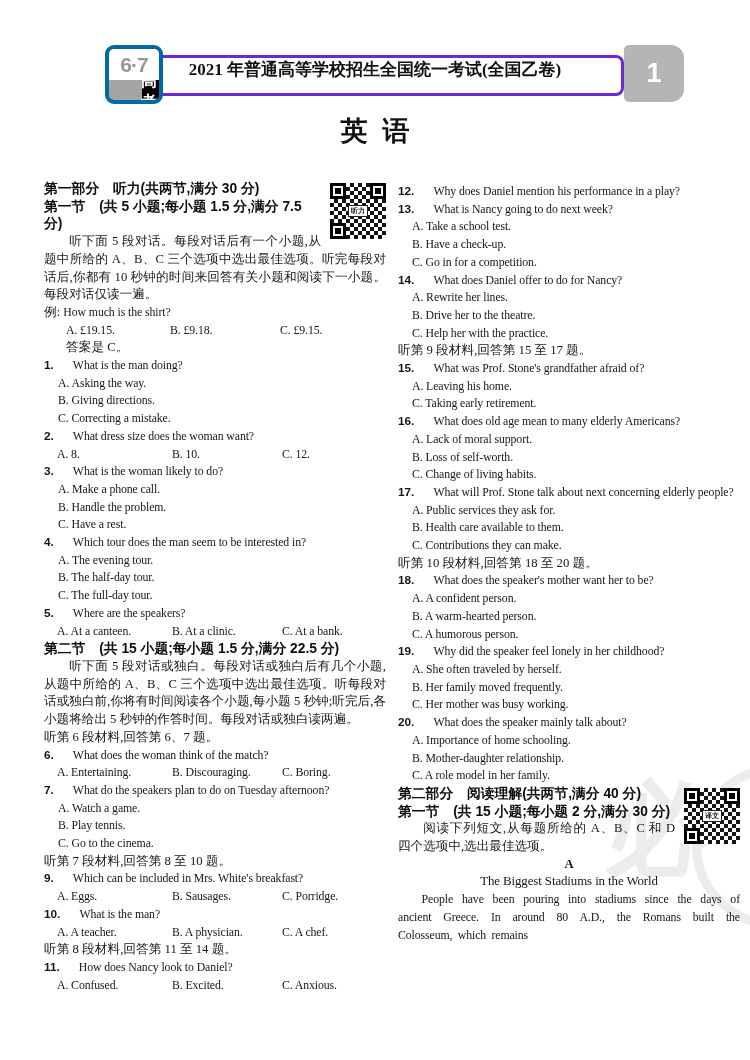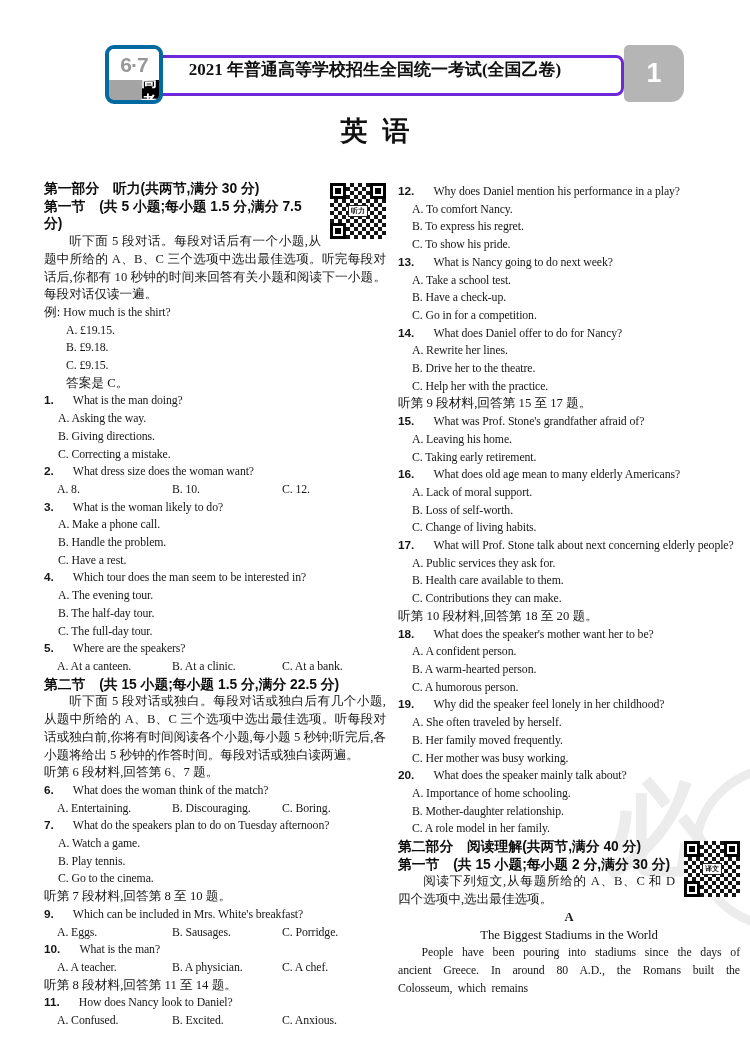--- a/index.html
+++ b/index.html
@@ -75,21 +75,21 @@
     margin-right:19px;
   }
   .opts-st .opt { padding-left:14px; text-align:left; }
   .opts-in { display:flex; padding-left:13px; }
   .opts-in .opt:nth-child(1) { width:115px; }
   .opts-in .opt:nth-child(2) { width:110px; }
   .opts-in .opt:nth-child(3) { flex:1; }
 
   .ex-line { text-align:left; }
   .ex-label { font-size:12.7px; }
-  .ex-opts { display:flex; padding-left:22px;flex-direction:column; }
+  .ex-opts { display:flex; padding-left:22px; }
   .ex-opts .opt:nth-child(1) { width:104px; }
   .ex-opts .opt:nth-child(2) { width:110px; }
   .ex-opts .opt:nth-child(3) { flex:1; }
   .ex-answer { padding-left:22px; font-size:12.7px; text-align:left; }
 
   .center { text-align:center; text-indent:0; }
   .passage-label { font-weight:700; font-size:12.6px; }
   .passage-title { font-weight:400; font-size:12.9px; }
   .passage { text-indent:2em; word-spacing:2.5px; font-size:11.8px; }
 
@@ -262,25 +262,20 @@
         <span class="opt en">C. Anxious.</span>
       </div>
     </div>
 
   </div>
 
   <div class="col col-right">
 
     <div class="q">
       <div class="q-head"><span class="q-num">12.</span><span class="en">Why does Daniel mention his performance in a play?</span></div>
-      <div class="opts-st">
-        <div class="opt en">A. To comfort Nancy.</div>
-        <div class="opt en">B. To express his regret.</div>
-        <div class="opt en">C. To show his pride.</div>
-      </div>
     </div>
 
     <div class="q">
       <div class="q-head"><span class="q-num">13.</span><span class="en">What is Nancy going to do next week?</span></div>
       <div class="opts-st">
         <div class="opt en">A. Take a school test.</div>
         <div class="opt en">B. Have a check-up.</div>
         <div class="opt en">C. Go in for a competition.</div>
       </div>
     </div>

